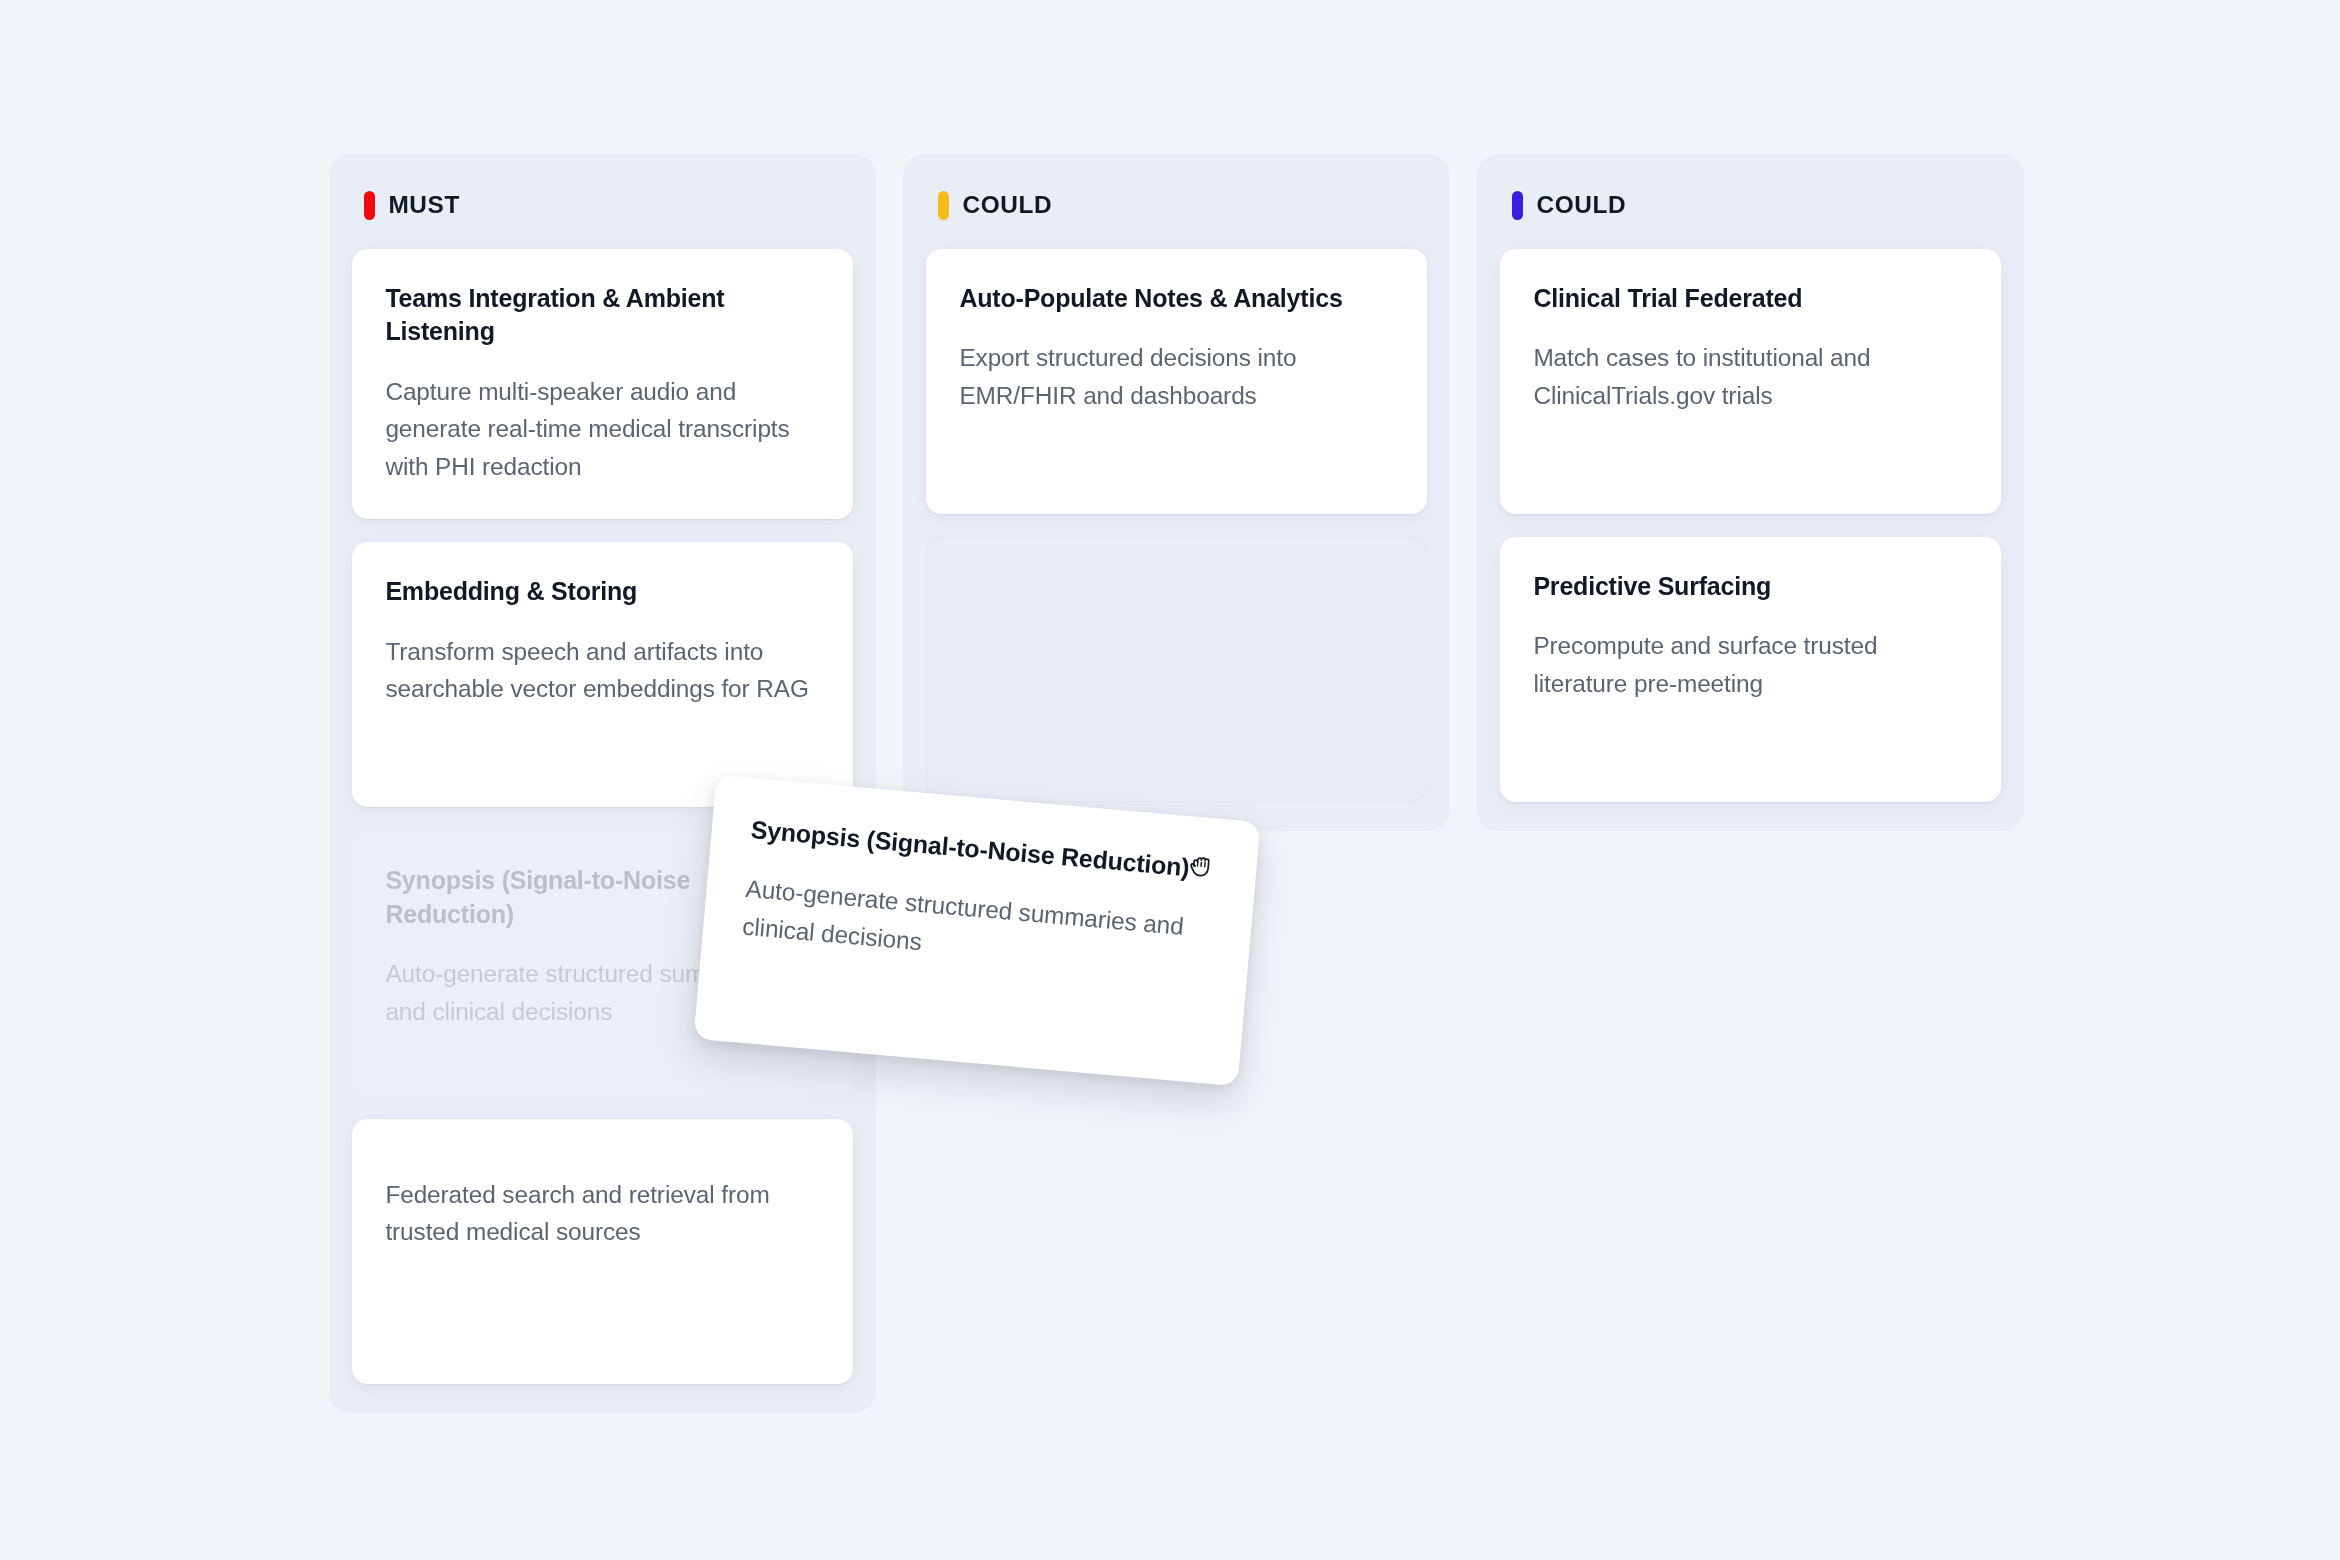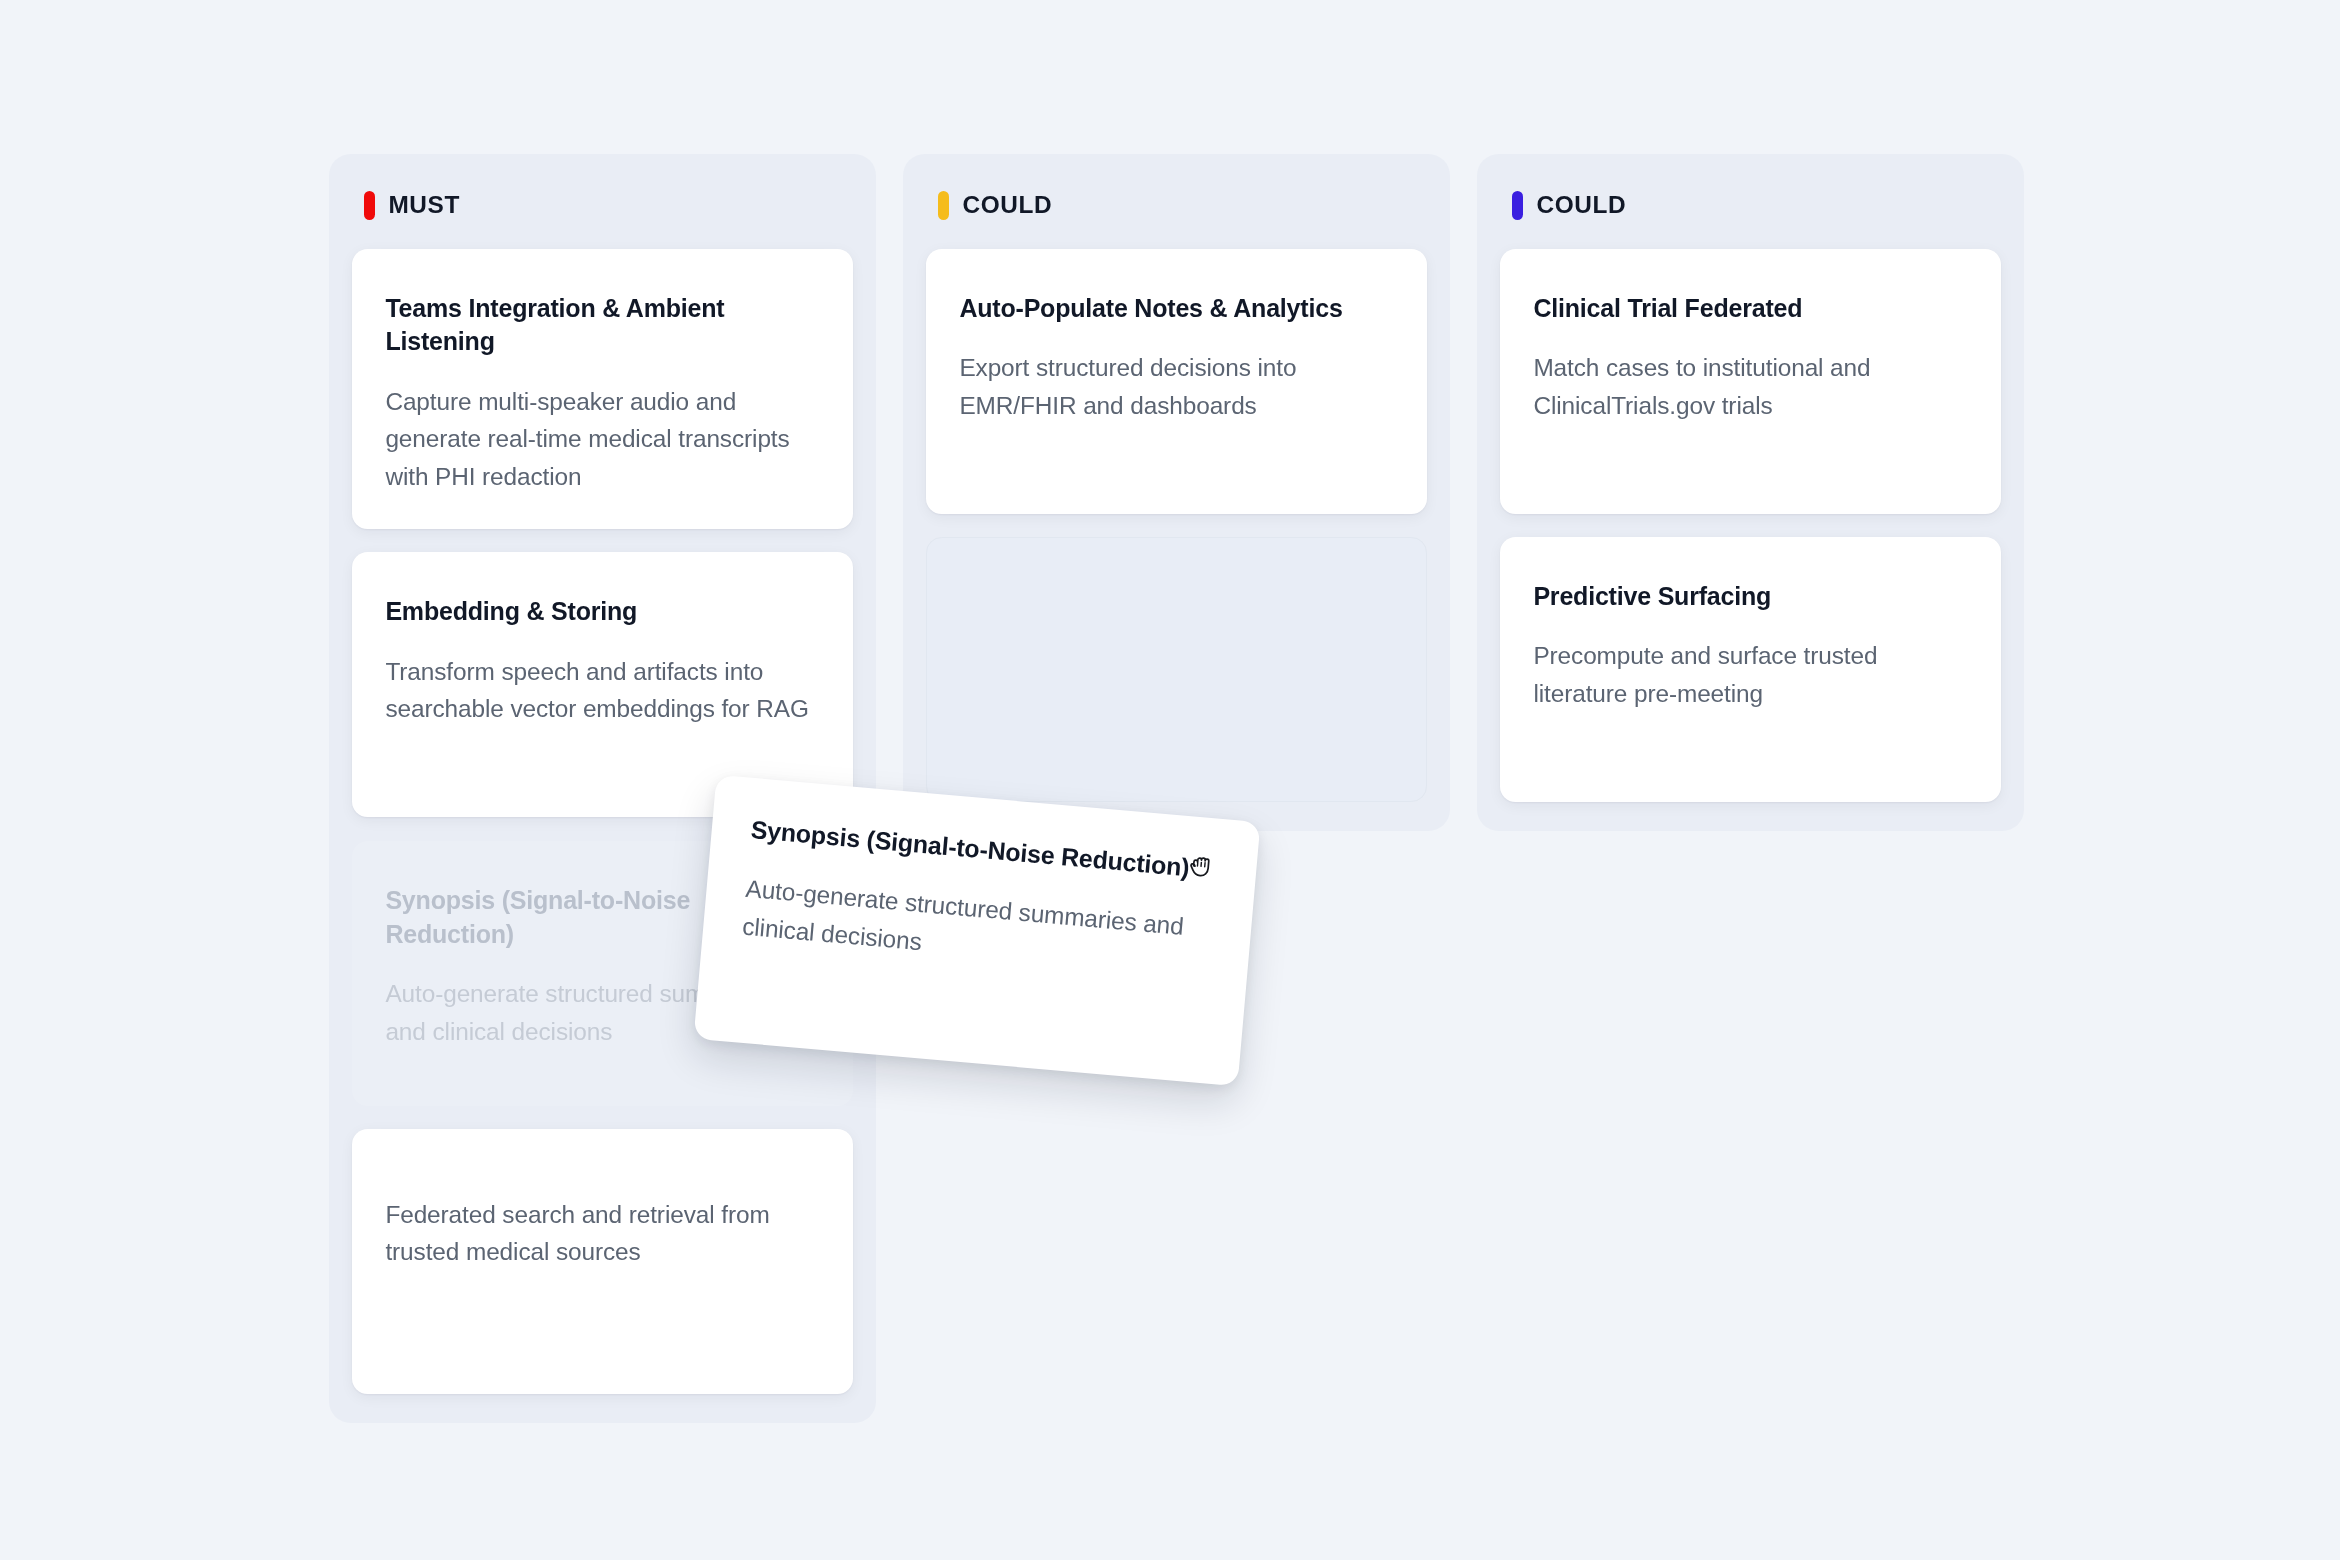--- a/index.html
+++ b/index.html
@@ -58,21 +58,21 @@
 
   .cards {
     display: flex;
     flex-direction: column;
     gap: 23.4px;
   }
 
   .card {
     background: #ffffff;
     border-radius: 15.6px;
-    padding: 43px 33px 33px 33px;
+    padding: 33px 33px 33px 33px;
     min-height: 265px;
     box-shadow: 0 1px 2px rgba(16,24,40,0.05), 0 3.9px 13.7px rgba(16,24,40,0.05);
   }
 
   .card-title {
     font-size: 25px;
     font-weight: bold;
     color: #111827;
     line-height: 1.35;
     letter-spacing: -0.2px;

